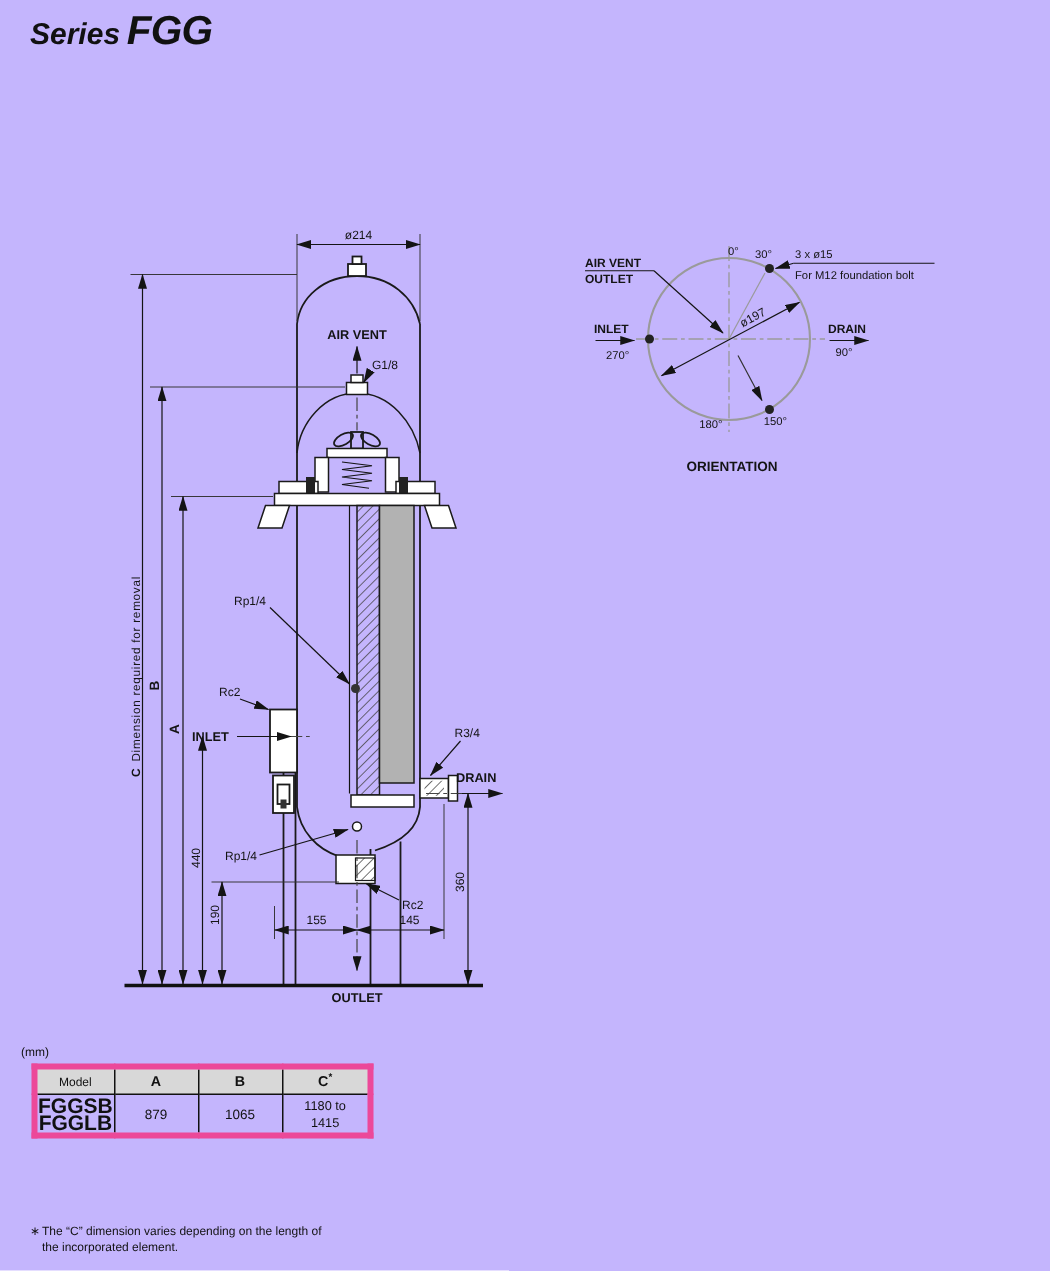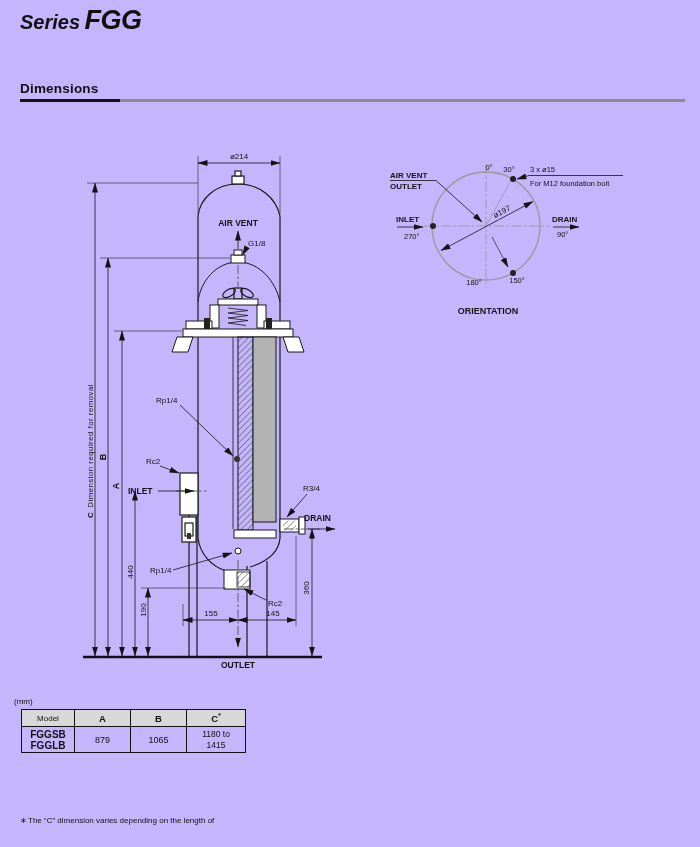--- a/index.html
+++ b/index.html
@@ -18,52 +18,45 @@
   .ln{stroke:#1a1a1a;stroke-width:1.2;fill:none;}
   .wf{fill:#fff;stroke:#1a1a1a;stroke-width:1;}
   .thin{stroke:#141414;stroke-width:.8;fill:none;}
   .ext{stroke:#333;stroke-width:.65;fill:none;}
   .cl{stroke:#444;stroke-width:.8;fill:none;stroke-dasharray:9 2.5 2.5 2.5;}
   .clg{stroke:#9a9a9a;stroke-width:.9;fill:none;stroke-dasharray:10 2.5 2.5 2.5;}
   .t75{font-size:7.5px;}.t8{font-size:8px;}.t85{font-size:8.5px;}
   .t9{font-size:9px;}.bld{font-weight:bold;}
   .mm{position:absolute;left:14px;top:697px;width:226px;font-size:8px;}
   table.spec{position:absolute;left:21px;top:709px;border-collapse:collapse;
-             border:1px solid #ec4899;table-layout:fixed;}
+             border:4px solid #ec4899;table-layout:fixed;}
   table.spec th,table.spec td{border:1px solid #111;text-align:center;vertical-align:middle;
              padding:0;font-size:9px;}
   table.spec thead th{height:16px;background:#d8d8d8;font-weight:bold;font-size:9.5px;}
   table.spec th.model-h{font-weight:normal;font-size:8px;}
   table.spec td{height:25px;}
-  table.spec td.model{font-weight:bold;font-size:10px;line-height:11px;}
+  table.spec td.model{font-weight:bold;font-size:14px;line-height:11px;}
   table.spec td.range{font-size:8.5px;line-height:11px;margin-top:36px;}
   table.spec tr.shade td{background:#d8d8d8;}
   table.spec sup{font-size:6.5px;vertical-align:super;}
   .footnote{position:absolute;left:20px;top:816px;width:240px;font-size:8px;line-height:10.5px;}
   .fn-l1{display:flex;}
   .fn-marker{width:8px;flex:0 0 8px;}
   .fn-l2{padding-left:8px;}
 </style>
 </head>
 <body>
 
 <div class="page">
 
   <div class="title">
     <span class="t-series">Series</span>
     <span class="t-code">FGG</span>
   </div>
 
-  <div class="sect">
-    <h2>Dimensions</h2>
-    <div class="rulebar">
-      <div class="rb-black"></div>
-      <div class="rb-gray"></div>
-    </div>
-  </div>
 
   <svg class="draw" width="580" height="550" viewBox="0 0 580 550">
     <defs>
       <marker id="ah" viewBox="0 0 10 6" refX="9.5" refY="3" markerWidth="10" markerHeight="6" orient="auto-start-reverse" markerUnits="userSpaceOnUse">
         <path d="M0,0 L10,3 L0,6 Z" fill="#141414"></path>
       </marker>
       <pattern id="hatch" patternUnits="userSpaceOnUse" width="4.5" height="4.5" patternTransform="rotate(45)">
         <line x1="0" y1="0" x2="0" y2="4.5" stroke="#444" stroke-width="1"></line>
       </pattern>
     </defs>
@@ -258,15 +251,16 @@
           </td>
       </tr>
     </tbody>
   </table>
 
   <div class="footnote">
     <div class="fn-l1">
       <span class="fn-marker">∗</span>
       <span>The “C” dimension varies depending on the length of</span>
     </div>
+    <div class="fn-l2">the incorporated element.</div>
   </div>
 
 </div>
 
 </body></html>

